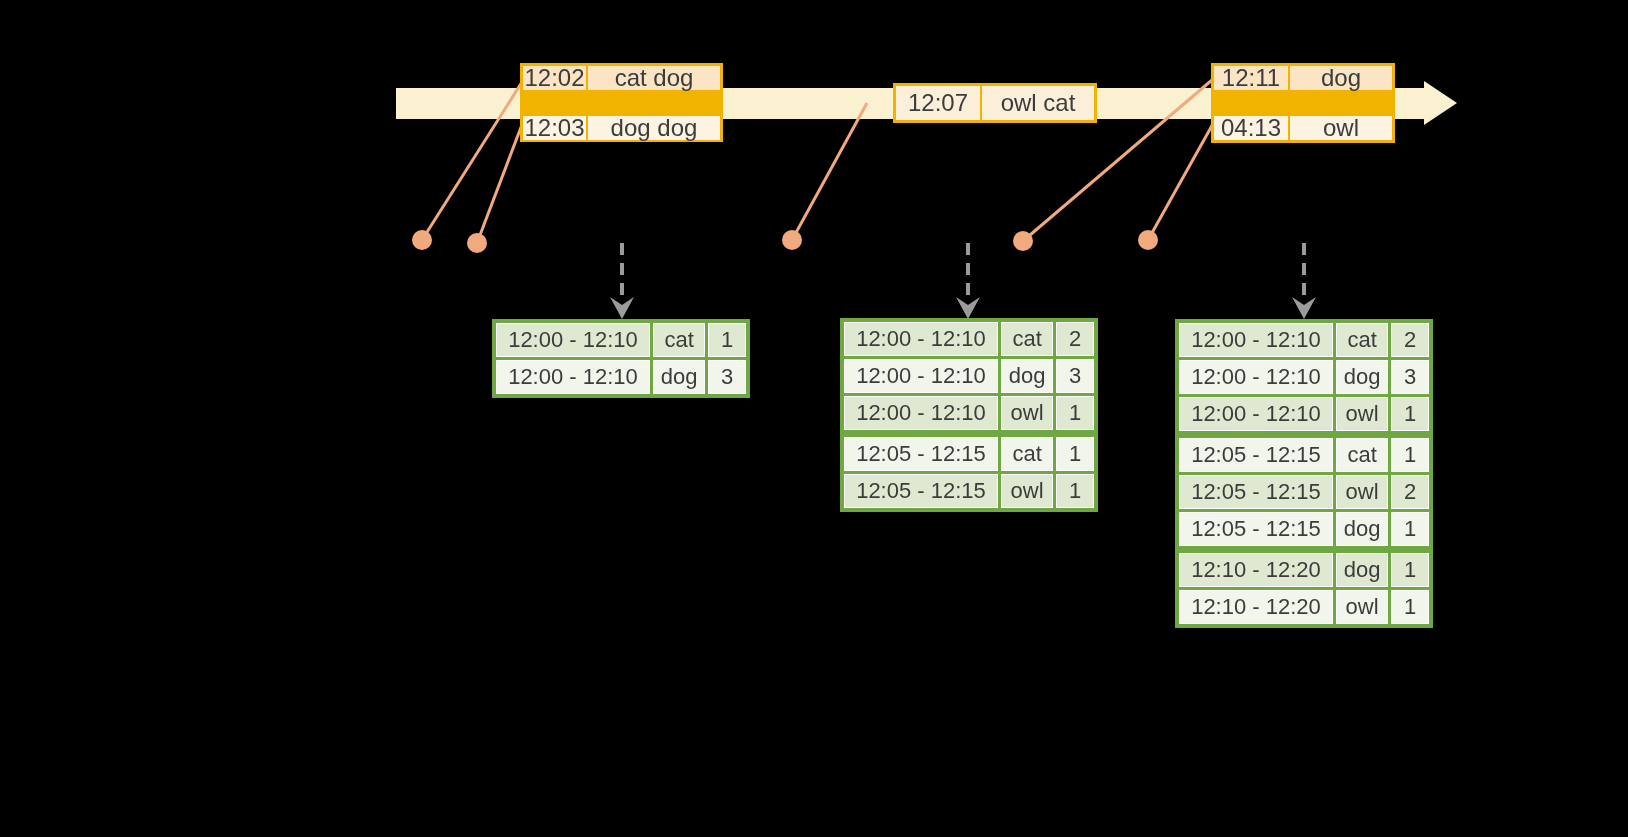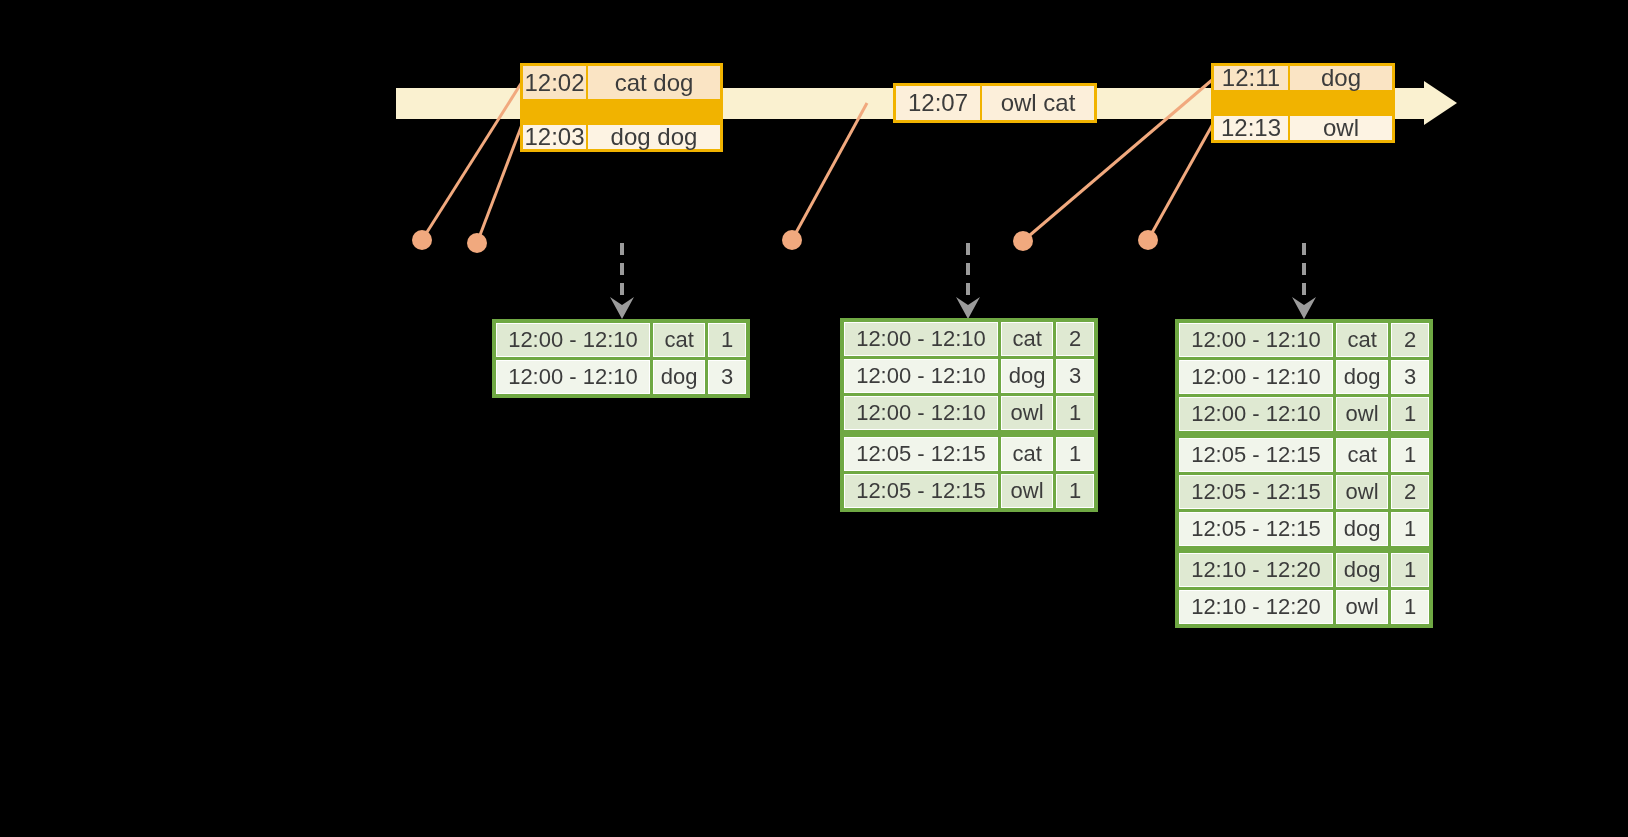--- a/index.html
+++ b/index.html
@@ -16,21 +16,21 @@
   }
   .erow{display:flex;gap:2px;flex:1;}
   .ecell{
     display:flex;align-items:center;justify-content:center;
     font-size:24px;line-height:1;background:#fdf3e3;
   }
   .erow[data-tone="peach"]  .ecell{background:#fae4c4;}
   .erow[data-tone="cream"]  .ecell{background:#fdf3e3;margin-top:24px;}
   .erow[data-tone="cream2"] .ecell{background:#fcefda;}
   .ecell.words{flex:1;}
-  #t1{left:520px;top:63px;width:203px;height:89px;}
+  #t1{left:520px;top:63px;width:203px;height:79px;}
   #t1 .time{width:63px;}
   #t2{left:893px;top:83px;width:204px;height:40px;}
   #t2 .time{width:84px;}
   #t3{left:1211px;top:63px;width:184px;height:80px;}
   #t3 .time{width:74px;text-align:right;}
 
   
   .gtable{
     position:absolute;z-index:2;background:#6fa843;padding:4px;
     box-sizing:border-box;width:258px;
@@ -108,21 +108,21 @@
       </div>
     </div>
 
   <div class="etable" id="t3">
 
   <div class="erow" data-tone="peach">
         <div class="ecell time">12:11</div>
         <div class="ecell words">dog</div>
       </div>
       <div class="erow" data-tone="cream">
-        <div class="ecell time">12:13</div>
+        <div class="ecell time">04:13</div>
         <div class="ecell words">owl</div>
       </div>
     </div>
 
   <div class="gtable" id="g1">
 
   <div class="grow" data-shade="dark" data-sep="none">
         <div class="gcell window">12:00 - 12:10</div>
         <div class="gcell word">cat</div>
         <div class="gcell count">1</div>

